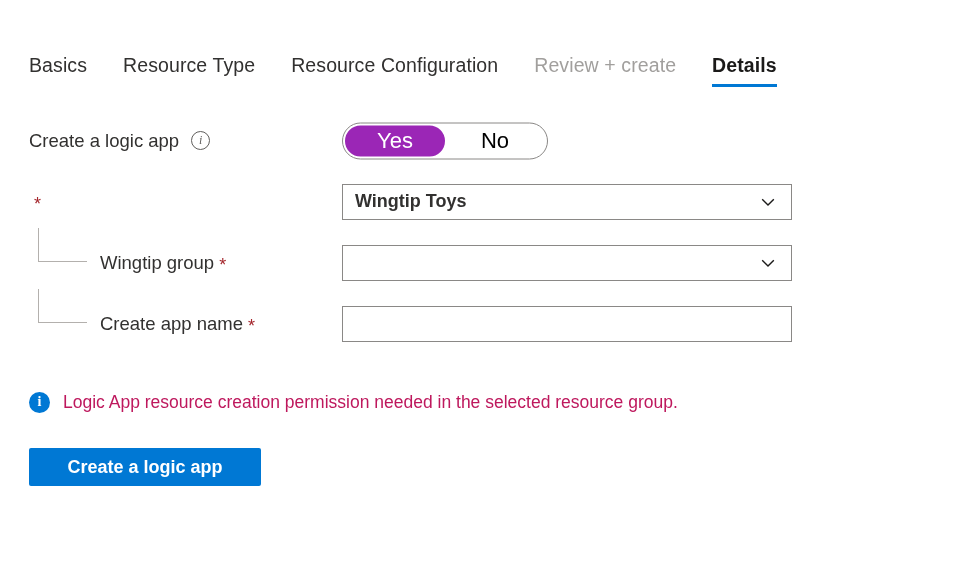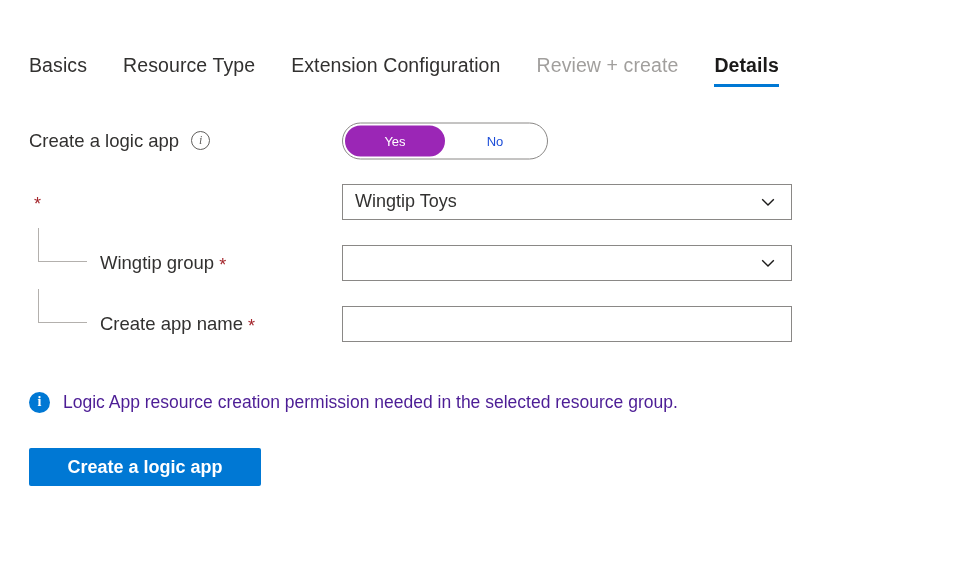--- a/index.html
+++ b/index.html
@@ -138,48 +138,48 @@
     box-sizing: border-box;
     padding: 2px;
     cursor: pointer;
   }
   .toggle-opt {
     flex: 1;
     height: 100%;
     display: flex;
     align-items: center;
     justify-content: center;
-    font-size: 13px;
+    font-size: 22px;
     border-radius: 17px;
     cursor: pointer;
     user-select: none;
   }
   .toggle-opt.on {
     background: #9b26b6;
     color: #ffffff;
   }
   .toggle-opt.off {
-    color: #1d4ed8;
+    color: #000000;
     background: transparent;
   }
 
   .field {
     width: 450px;
     height: 36px;
     border: 1.5px solid #8a8886;
     background: #ffffff;
     box-sizing: border-box;
     display: flex;
     align-items: center;
     padding: 0 10px 0 12px;
     font-size: 18px;
     color: #323130;
     cursor: text;
   }
-  .field.select { cursor: pointer; }
+  .field.select { cursor: pointer; font-weight: bold; }
   .field-value {
     flex: 1;
     white-space: nowrap;
     overflow: hidden;
     text-overflow: ellipsis;
   }
   .chevron {
     width: 18px;
     height: 18px;
     flex: 0 0 auto;
@@ -210,21 +210,21 @@
     justify-content: center;
     color: #ffffff;
     font-size: 14px;
     font-weight: bold;
     font-family: "Liberation Serif", serif;
     line-height: 1;
   }
   .info-filled span { position: relative; top: -0.5px; }
   .infobar-text {
     font-size: 17.5px;
-    color: #4c1d95;
+    color: #be185d;
     white-space: nowrap;
   }
 
   
   .primary-btn {
     position: absolute;
     left: 29px;
     top: 448px;
     height: 38px;
     min-width: 232px;
@@ -246,21 +246,21 @@
 <body>
 
 <div class="tabs">
   <div class="tab">
     <span>Basics</span>
   </div>
   <div class="tab">
     <span>Resource Type</span>
   </div>
   <div class="tab">
-    <span>Extension Configuration</span>
+    <span>Resource Configuration</span>
   </div>
   <div class="tab disabled">
     <span>Review + create</span>
   </div>
   <div class="tab active">
     <span>Details</span>
     <span class="tab-underline"></span>
   </div>
 </div>
 

